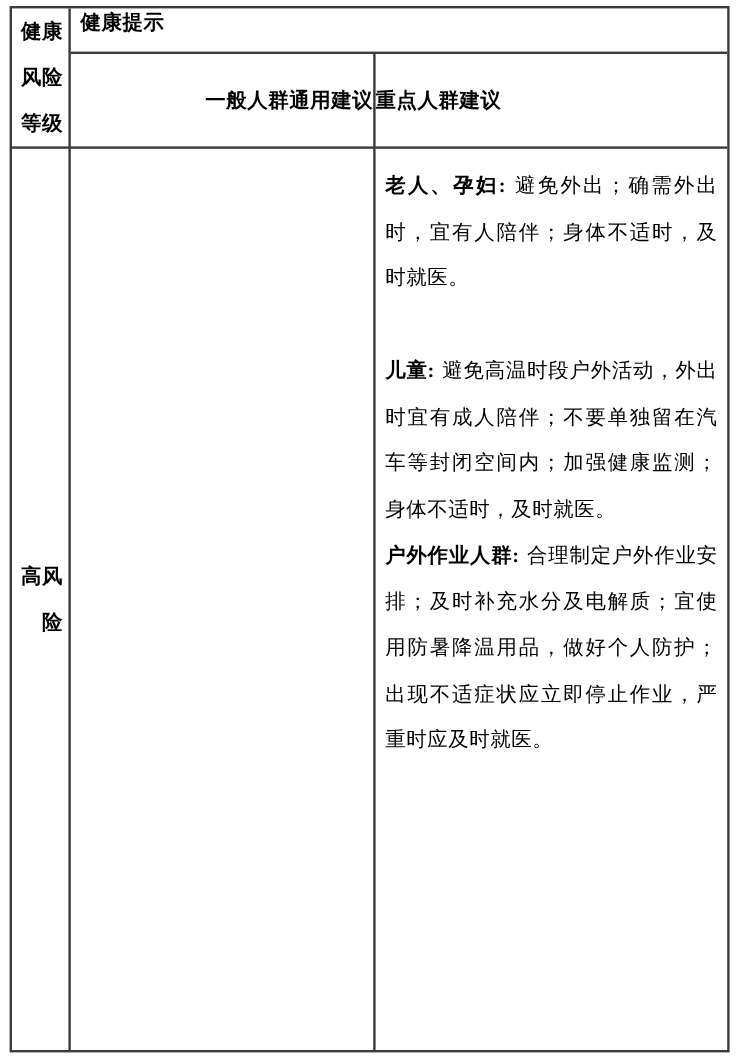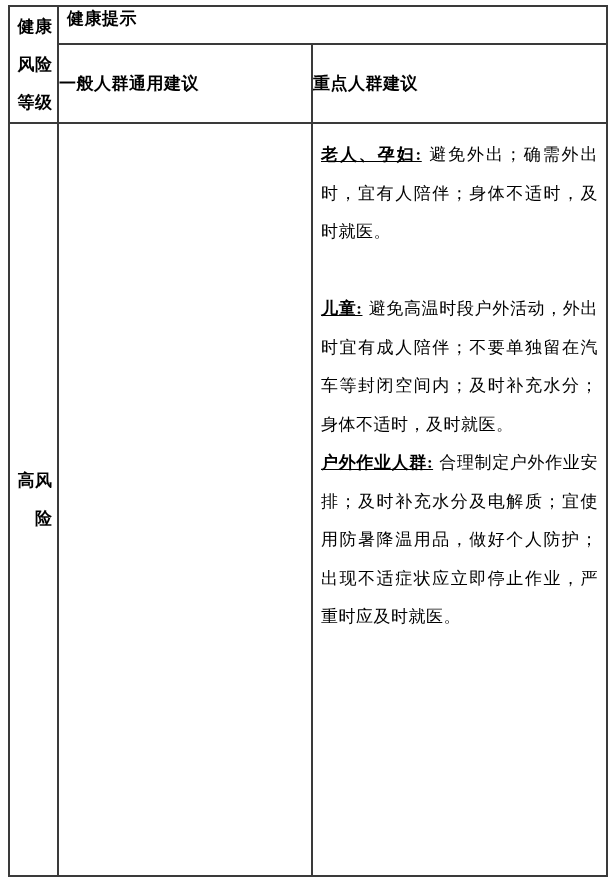--- a/index.html
+++ b/index.html
@@ -19,21 +19,21 @@
     display: grid;
     grid-template-columns: 49px 254px 1fr;
     grid-template-rows: 38px 79px 1fr;
     border: 2px solid #3a3a3a;
     background: #fff;
   }
   .cell { box-sizing: border-box; border-right: 2px solid #3a3a3a; border-bottom: 2px solid #3a3a3a; overflow: hidden; }
 
   .cell-risk-header { grid-column: 1; grid-row: 1 / 3; display: flex; align-items: center; justify-content: center; }
   .cell-tips-header { grid-column: 2 / 4; grid-row: 1; border-right: none; display: flex; padding-left: 8px; }
-  .cell-general-header { grid-column: 2; grid-row: 2; display: flex; align-items: center; padding-left: 0; }
+  .cell-general-header { grid-column: 2; grid-row: 2; display: flex; align-items: center; padding-left: 26px; justify-content: flex-end; }
   .cell-key-header { grid-column: 3; grid-row: 2; border-right: none; display: flex; align-items: center; padding-left: 0; }
   .cell-risk-level { grid-column: 1; grid-row: 3; border-bottom: none; display: flex; align-items: center; justify-content: center; }
   .cell-general-body { grid-column: 2; grid-row: 3; border-bottom: none; padding: 12px 6px 0 8px; }
   .cell-key-body { grid-column: 3; grid-row: 3; border-bottom: none; border-right: none; padding: 12px 8px 0 8px; }
 
   .hdr-text {
     font-family: "Liberation Sans", "DejaVu Sans", sans-serif;
     font-weight: 700;
     font-size: 17px;
     letter-spacing: 0.5px;
@@ -41,21 +41,21 @@
   .vwrap {
     width: 38px;
     line-height: 38px;
     word-break: break-all;
     text-align: right;
   }
 
   .body-text { font-size: 17px; line-height: 38.5px; letter-spacing: 0.5px; }
   .body-text p { margin: 0; text-align: justify; text-justify: inter-character; }
   .gap-before { margin-top: 38.5px !important; }
-  .lead { font-weight: 700; margin-right: 6px; text-decoration: underline; }
+  .lead { font-weight: 700; margin-right: 6px; }
 </style>
 </head>
 <body>
 
 <div class="page">
   <div class="risk-table">
 
     <div class="cell cell-risk-header">
       <div class="hdr-text vwrap">健康风险等级</div>
     </div>
@@ -83,19 +83,19 @@
           <p></p>
           <p></p>
           <p></p>
           <p></p>
         </div>
     </div>
 
     <div class="cell cell-key-body body-text">
       <div>
           <p><span class="lead">老人、孕妇:</span><span>避免外出；确需外出时，宜有人陪伴；身体不适时，及时就医。</span></p>
-          <p class="gap-before"><span class="lead">儿童:</span><span>避免高温时段户外活动，外出时宜有成人陪伴；不要单独留在汽车等封闭空间内；及时补充水分；身体不适时，及时就医。</span></p>
+          <p class="gap-before"><span class="lead">儿童:</span><span>避免高温时段户外活动，外出时宜有成人陪伴；不要单独留在汽车等封闭空间内；加强健康监测；身体不适时，及时就医。</span></p>
           <p><span class="lead">户外作业人群:</span><span>合理制定户外作业安排；及时补充水分及电解质；宜使用防暑降温用品，做好个人防护；出现不适症状应立即停止作业，严重时应及时就医。</span></p>
         </div>
     </div>
 
   </div>
 </div>
 
 </body></html>

